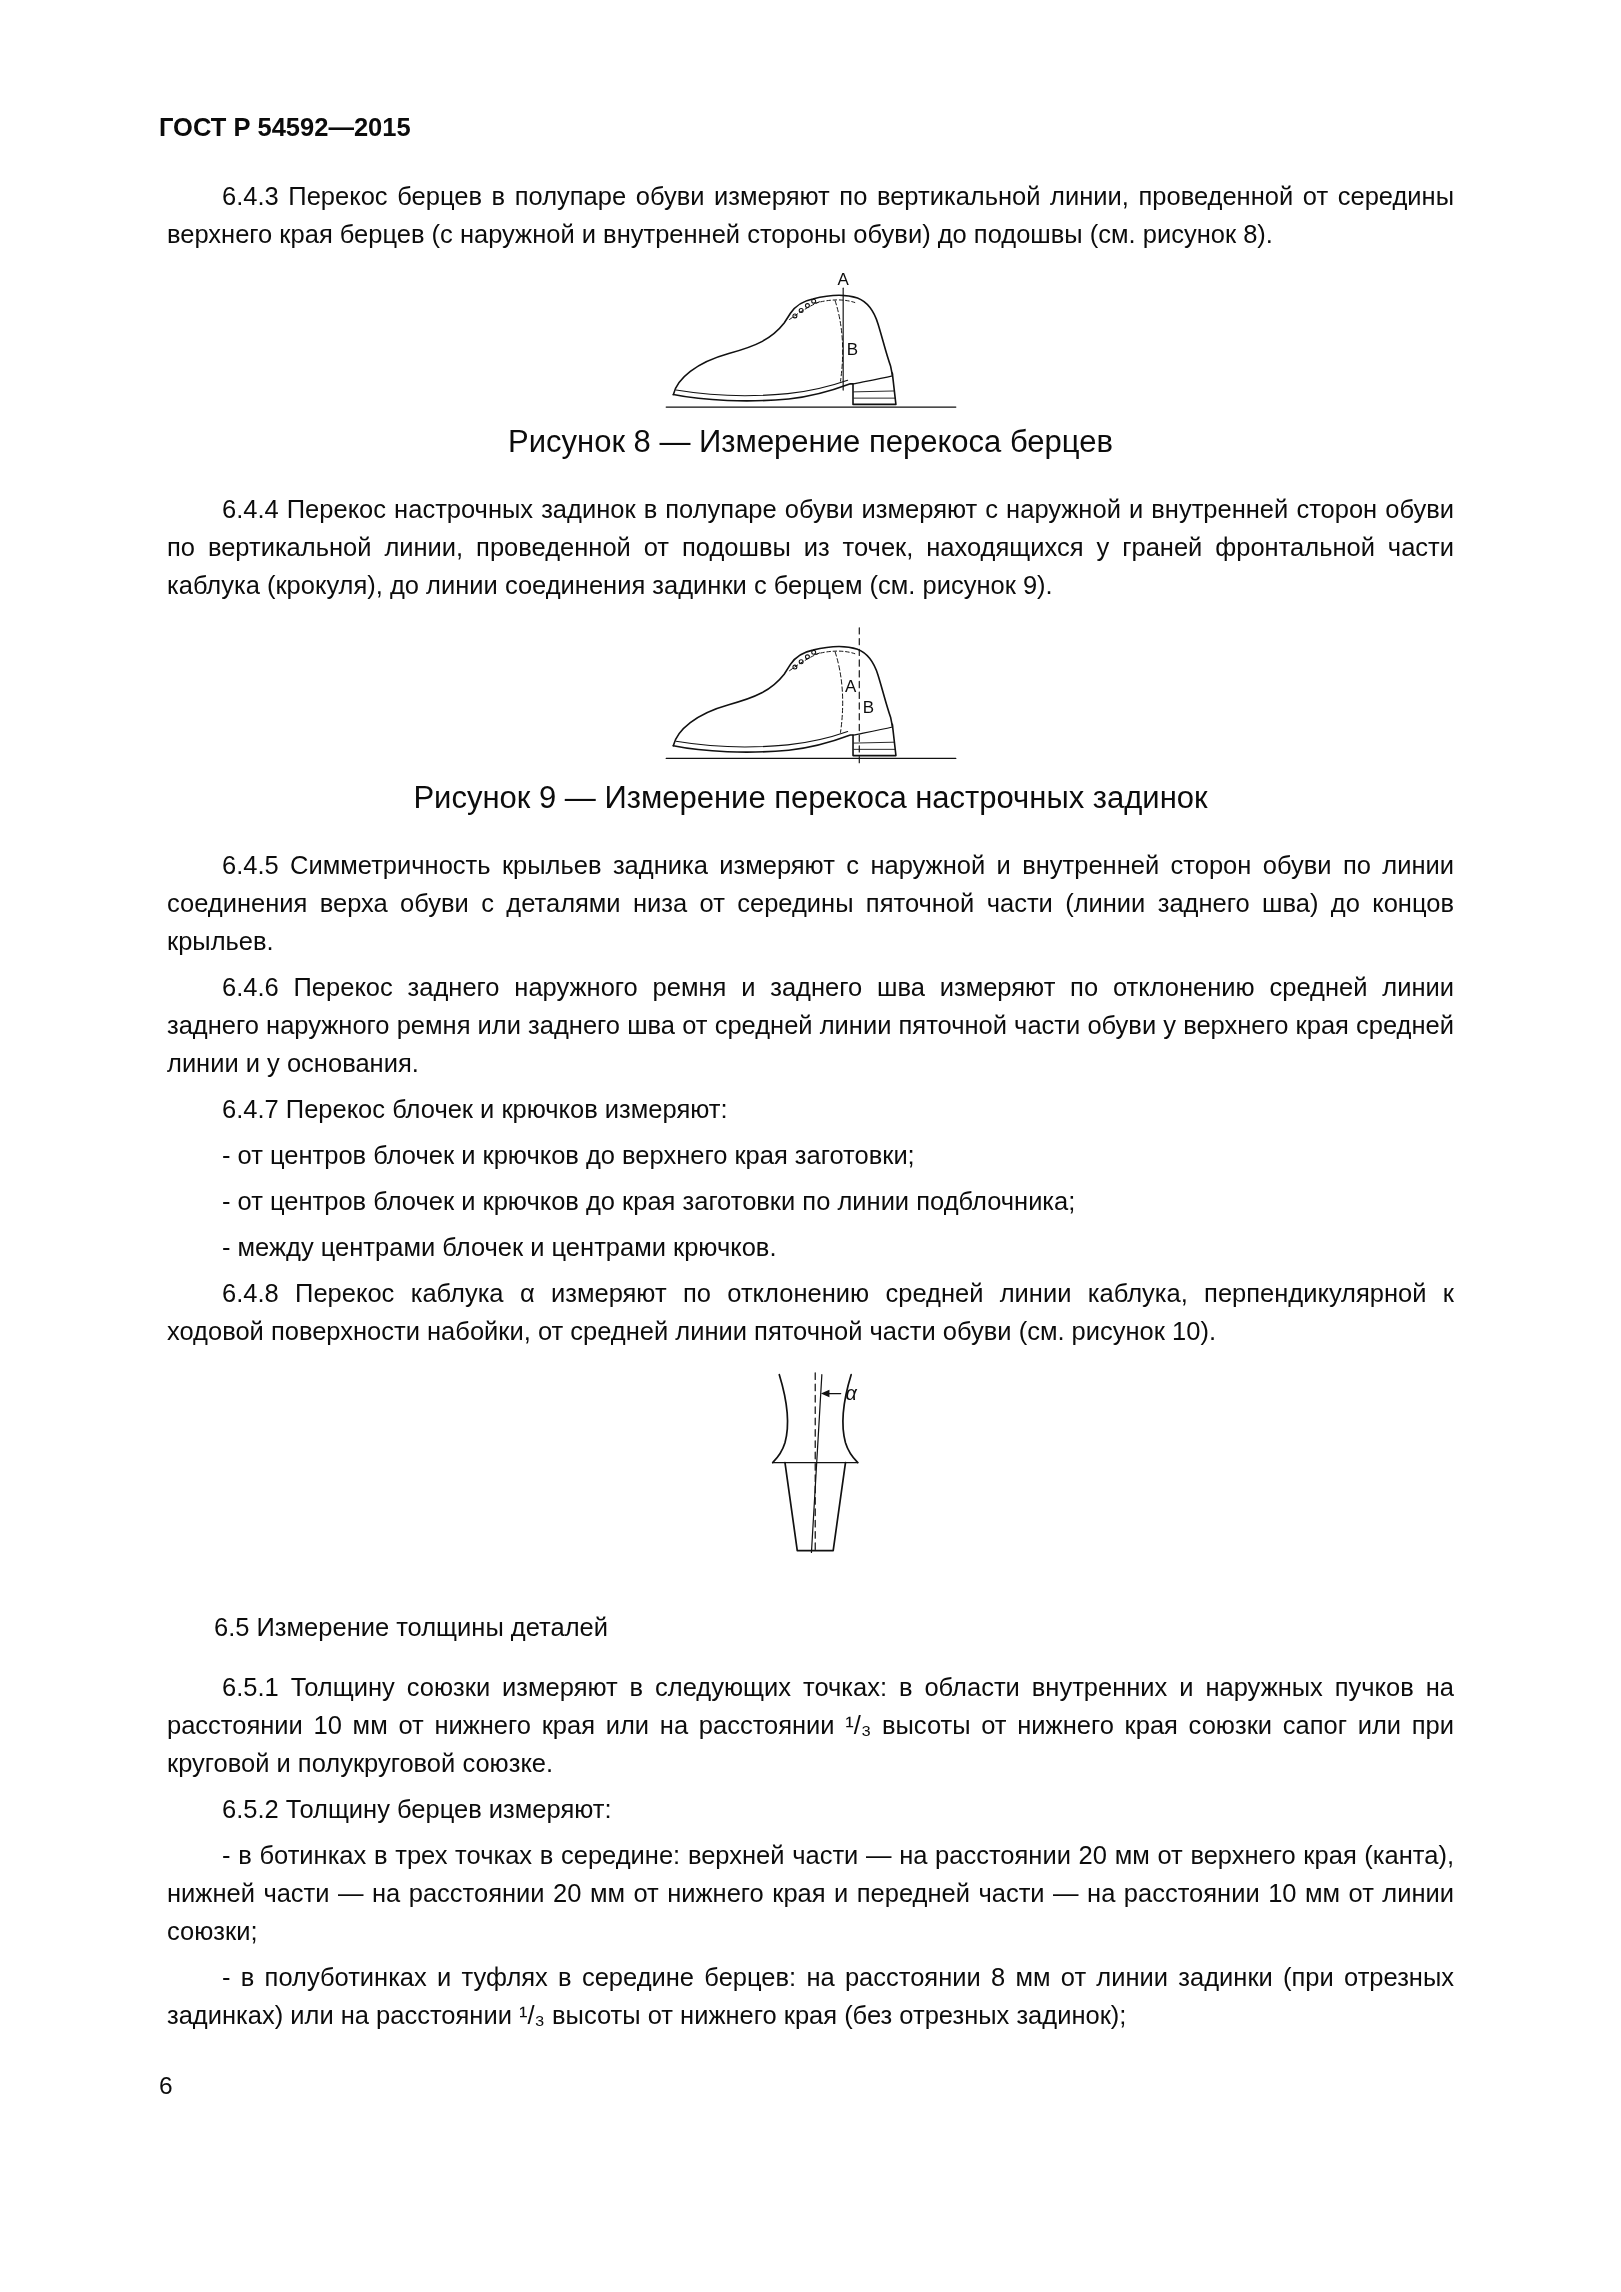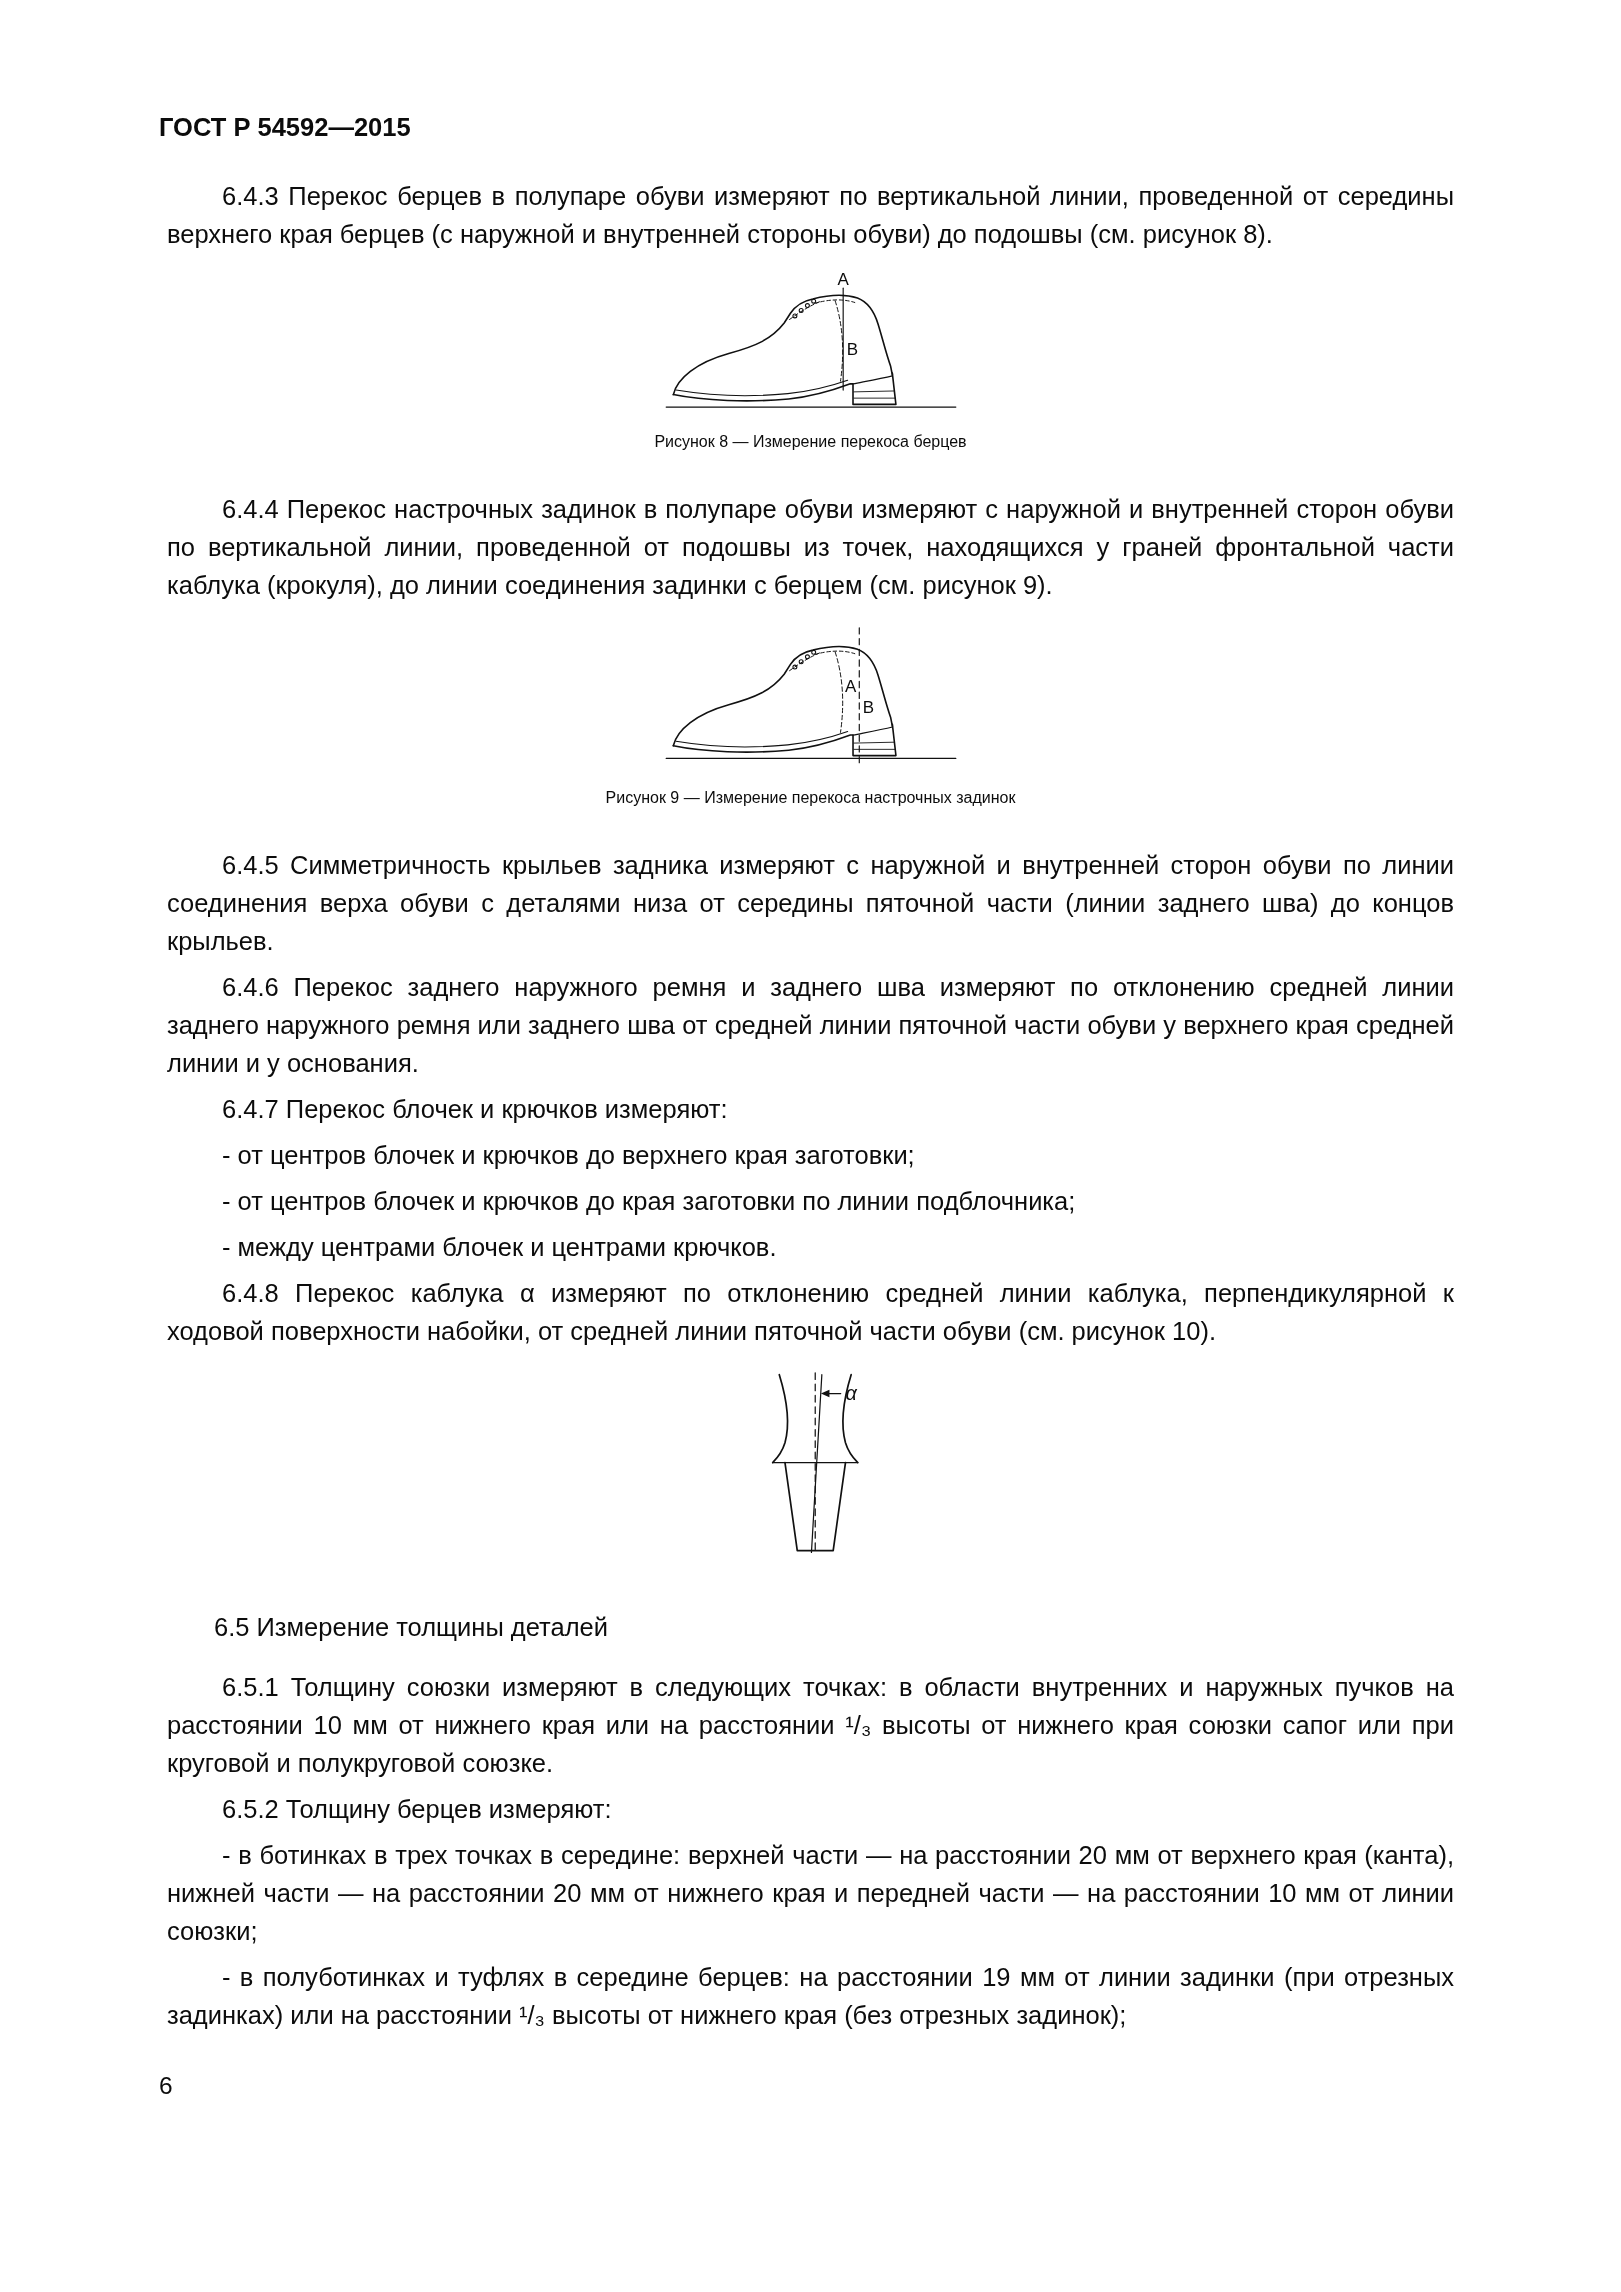--- a/index.html
+++ b/index.html
@@ -23,21 +23,21 @@
   .heading {
     font-weight: 400;
     text-indent: 55px;
     margin: 31px 0 21.6px 0;
   }
   .figure { text-align: center; margin: 19.6px 0 2px 0; }
   .figure svg { display: inline-block; vertical-align: top; }
   .caption {
     text-align: center;
     text-indent: 0;
-    font-size: 16px;
+    font-size: 31px;
     margin: 7.8px 0 29px 0;
   }
   .page-footer { margin-top: 33px; font-size: 24.5px; }
   svg text {
     font-family: "Liberation Sans", "DejaVu Sans", sans-serif;
     fill: #0c0c0c;
   }
 </style>
 </head>
 <body>
@@ -126,20 +126,20 @@
       <polygon points="86,26 95,22 95,30" fill="#111"></polygon>
       <text x="112" y="33" font-size="21" font-style="italic">α</text>
     </svg>
   </div>
 
   <p class="heading">6.5  Измерение толщины деталей</p>
 
   <p class="para">6.5.1  Толщину союзки измеряют в следующих точках: в области внутренних и наружных пучков на расстоянии 10 мм от нижнего края или на расстоянии ¹/₃ высоты от нижнего края союзки сапог или при круговой и полукруговой союзке.</p>
   <p class="para">6.5.2  Толщину берцев измеряют:</p>
   <p class="list-item">- в ботинках в трех точках в середине: верхней части — на расстоянии 20 мм от верхнего края (канта), нижней части — на расстоянии 20 мм от нижнего края и передней части — на расстоянии 10 мм от линии союзки;</p>
-  <p class="list-item">- в полуботинках и туфлях в середине берцев: на расстоянии 19 мм от линии задинки (при отрезных задинках) или на расстоянии ¹/₃ высоты от нижнего края (без отрезных задинок);</p>
+  <p class="list-item">- в полуботинках и туфлях в середине берцев: на расстоянии 8 мм от линии задинки (при отрезных задинках) или на расстоянии ¹/₃ высоты от нижнего края (без отрезных задинок);</p>
 
   <div class="page-footer">
     <span>6</span>
   </div>
 
 </div>
 
 
 </body></html>

